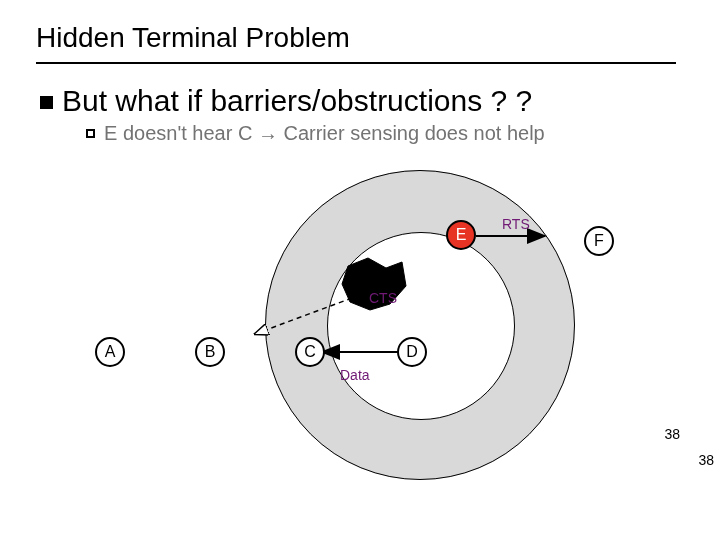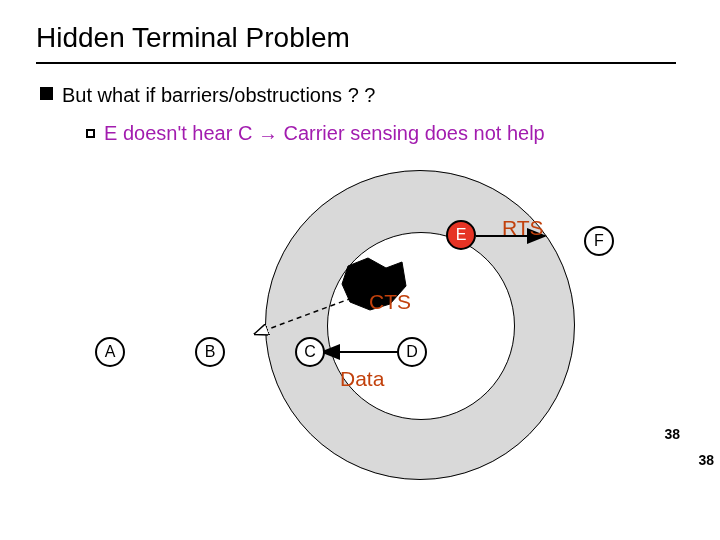--- a/index.html
+++ b/index.html
@@ -29,37 +29,37 @@
     top: 62px;
     left: 36px;
     width: 640px;
     height: 2px;
     background: #000;
   }
   .bullet1 {
     position: absolute;
     top: 84px;
     left: 40px;
-    font-size: 20px;
+    font-size: 30px;
     color: #000;
   }
   .sq {
     display: inline-block;
     width: 13px;
     height: 13px;
     background: #000;
     margin-right: 9px;
     vertical-align: 2px;
   }
   .bullet2 {
     position: absolute;
     top: 122px;
     left: 86px;
     font-size: 20px;
-    color: #a21caf;
+    color: #737373;
   }
   .sq2 {
     display: inline-block;
     width: 9px;
     height: 9px;
     border: 2px solid #000;
     background: #fff;
     margin-right: 9px;
     vertical-align: 2px;
     box-sizing: border-box;
@@ -110,31 +110,30 @@
     background: #fff;
     display: flex;
     align-items: center;
     justify-content: center;
     font-size: 16px;
     box-sizing: border-box;
   }
   .node.red { background: #e63324; color: #fff; }
   .lbl {
     position: absolute;
-    font-size: 21px;
-    color: #c2410c;
+    font-size: 14px;
+    color: #701a75;
   }
   .obstruction {
     position: absolute;
   }
   .pgnum {
     position: absolute;
     font-size: 14px;
     color: #000;
-    font-weight: bold;
   }
   svg.arrows {
     position: absolute;
     top: 0;
     left: 0;
     overflow: visible;
   }
 </style>
 </head>
 <body>

